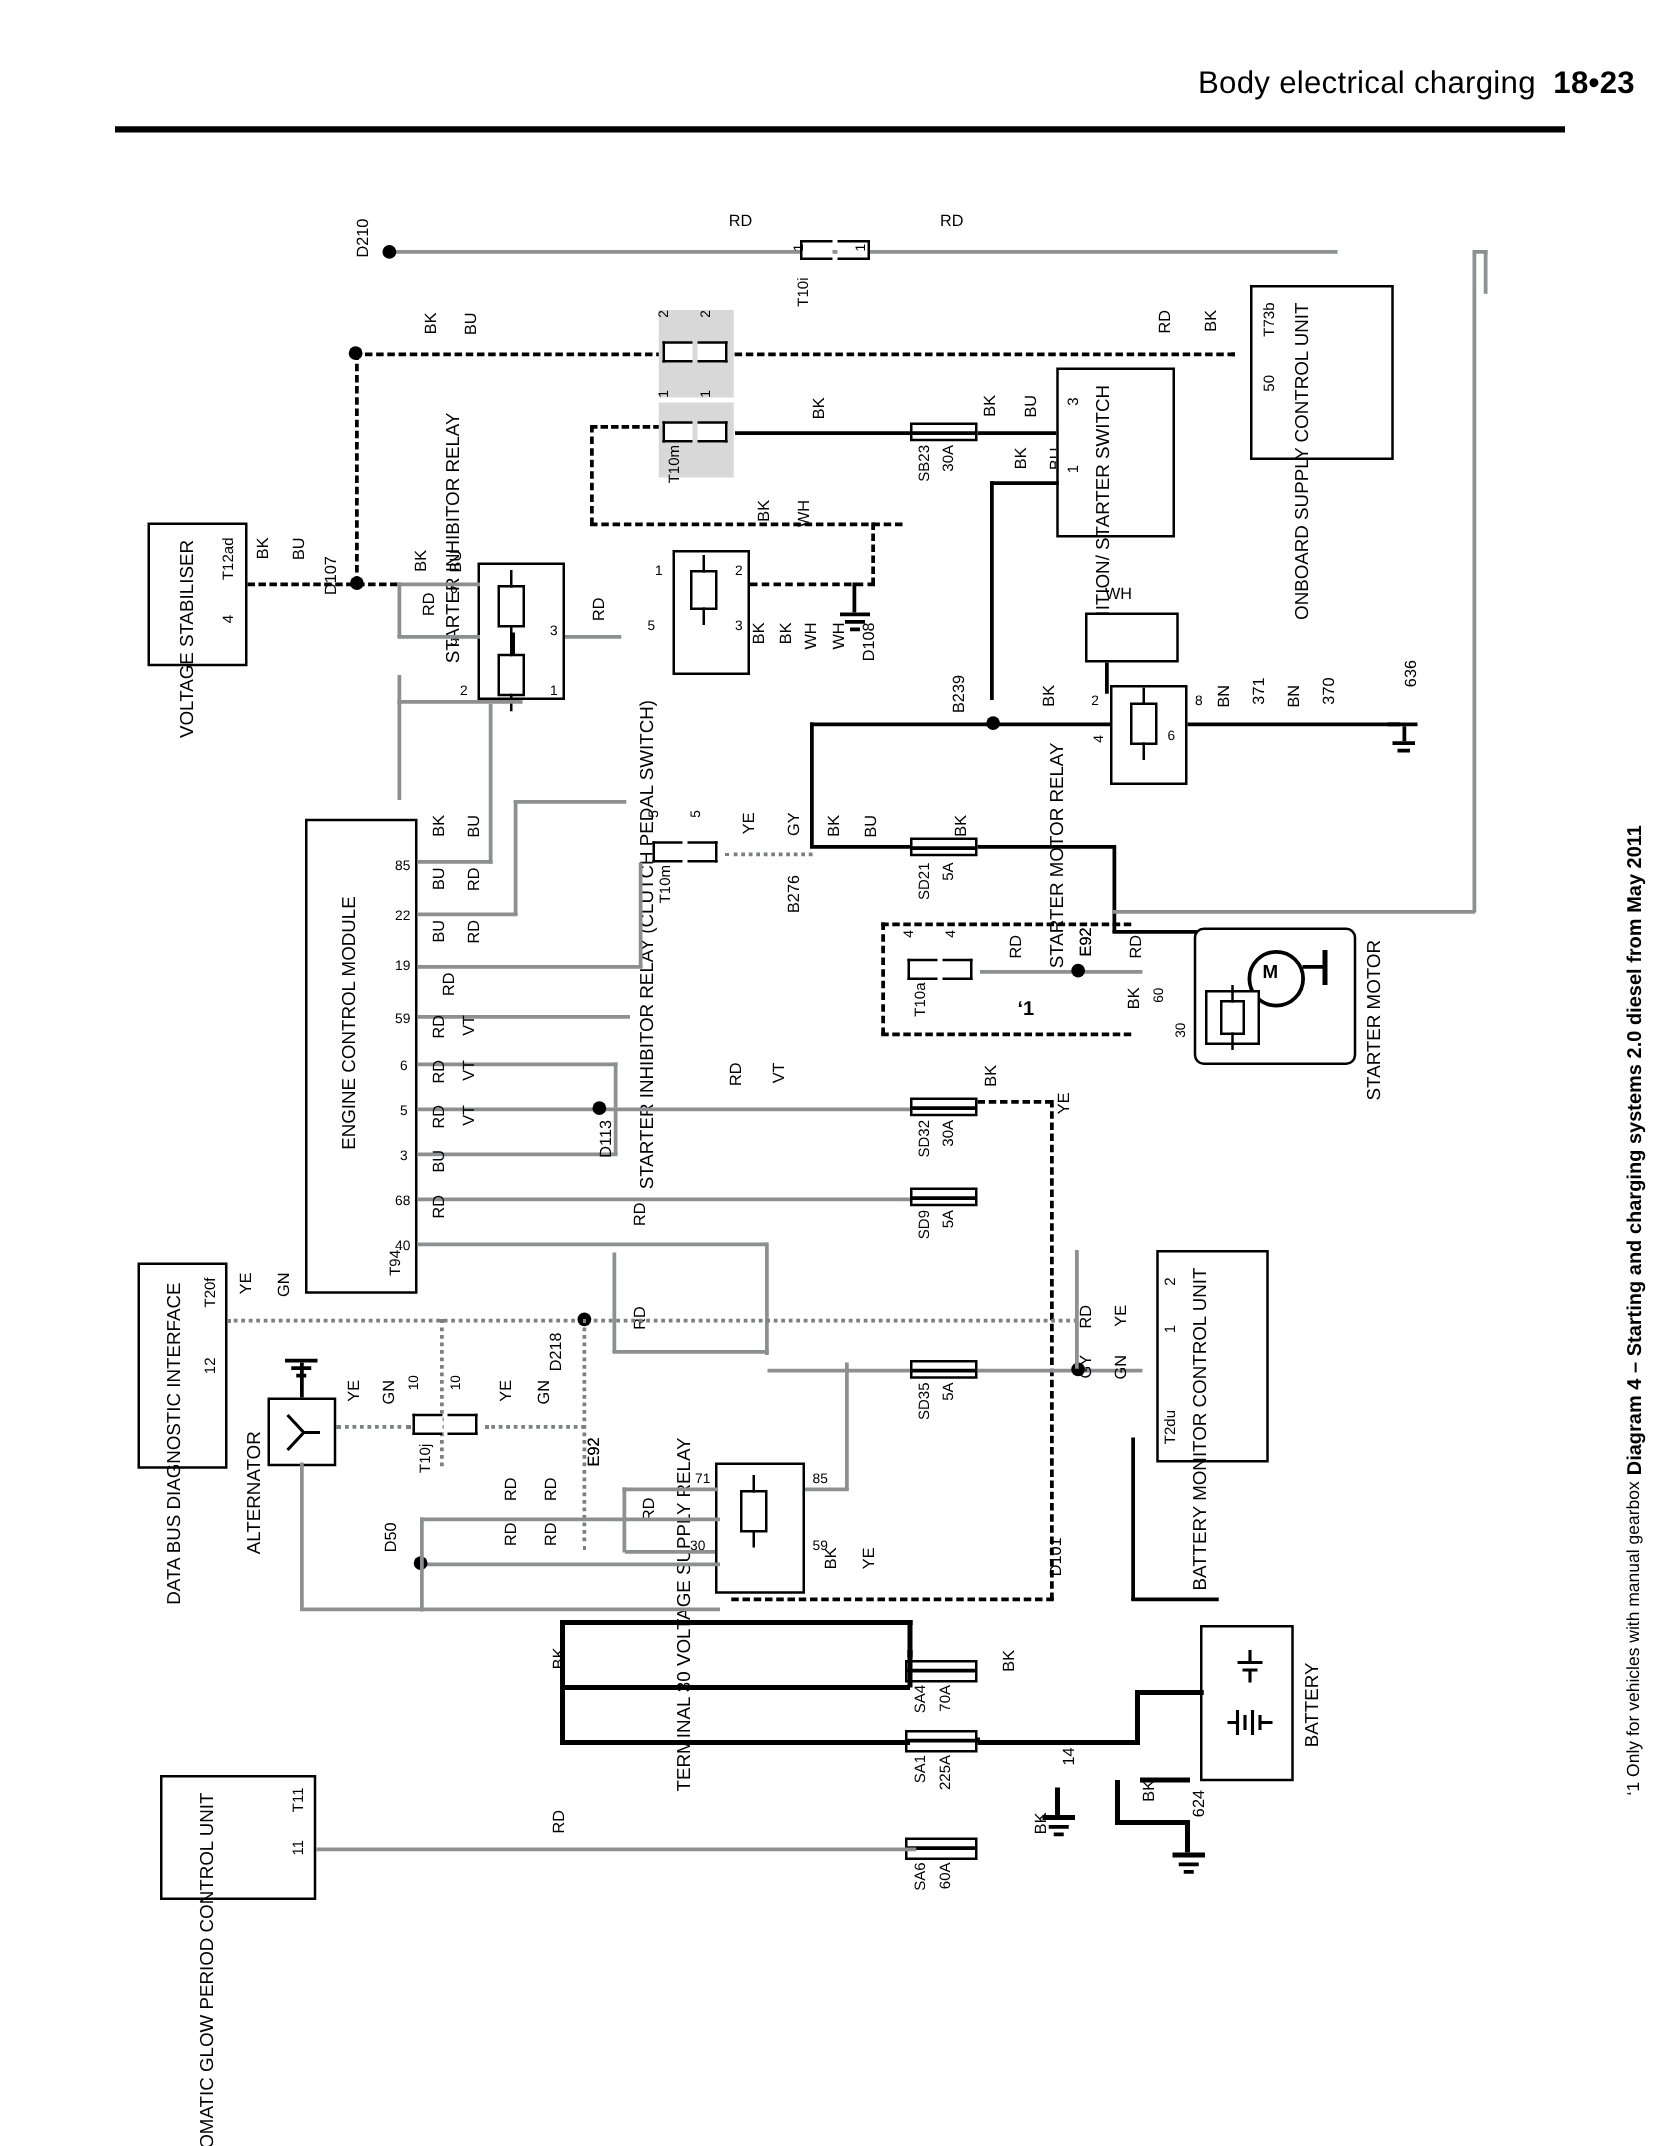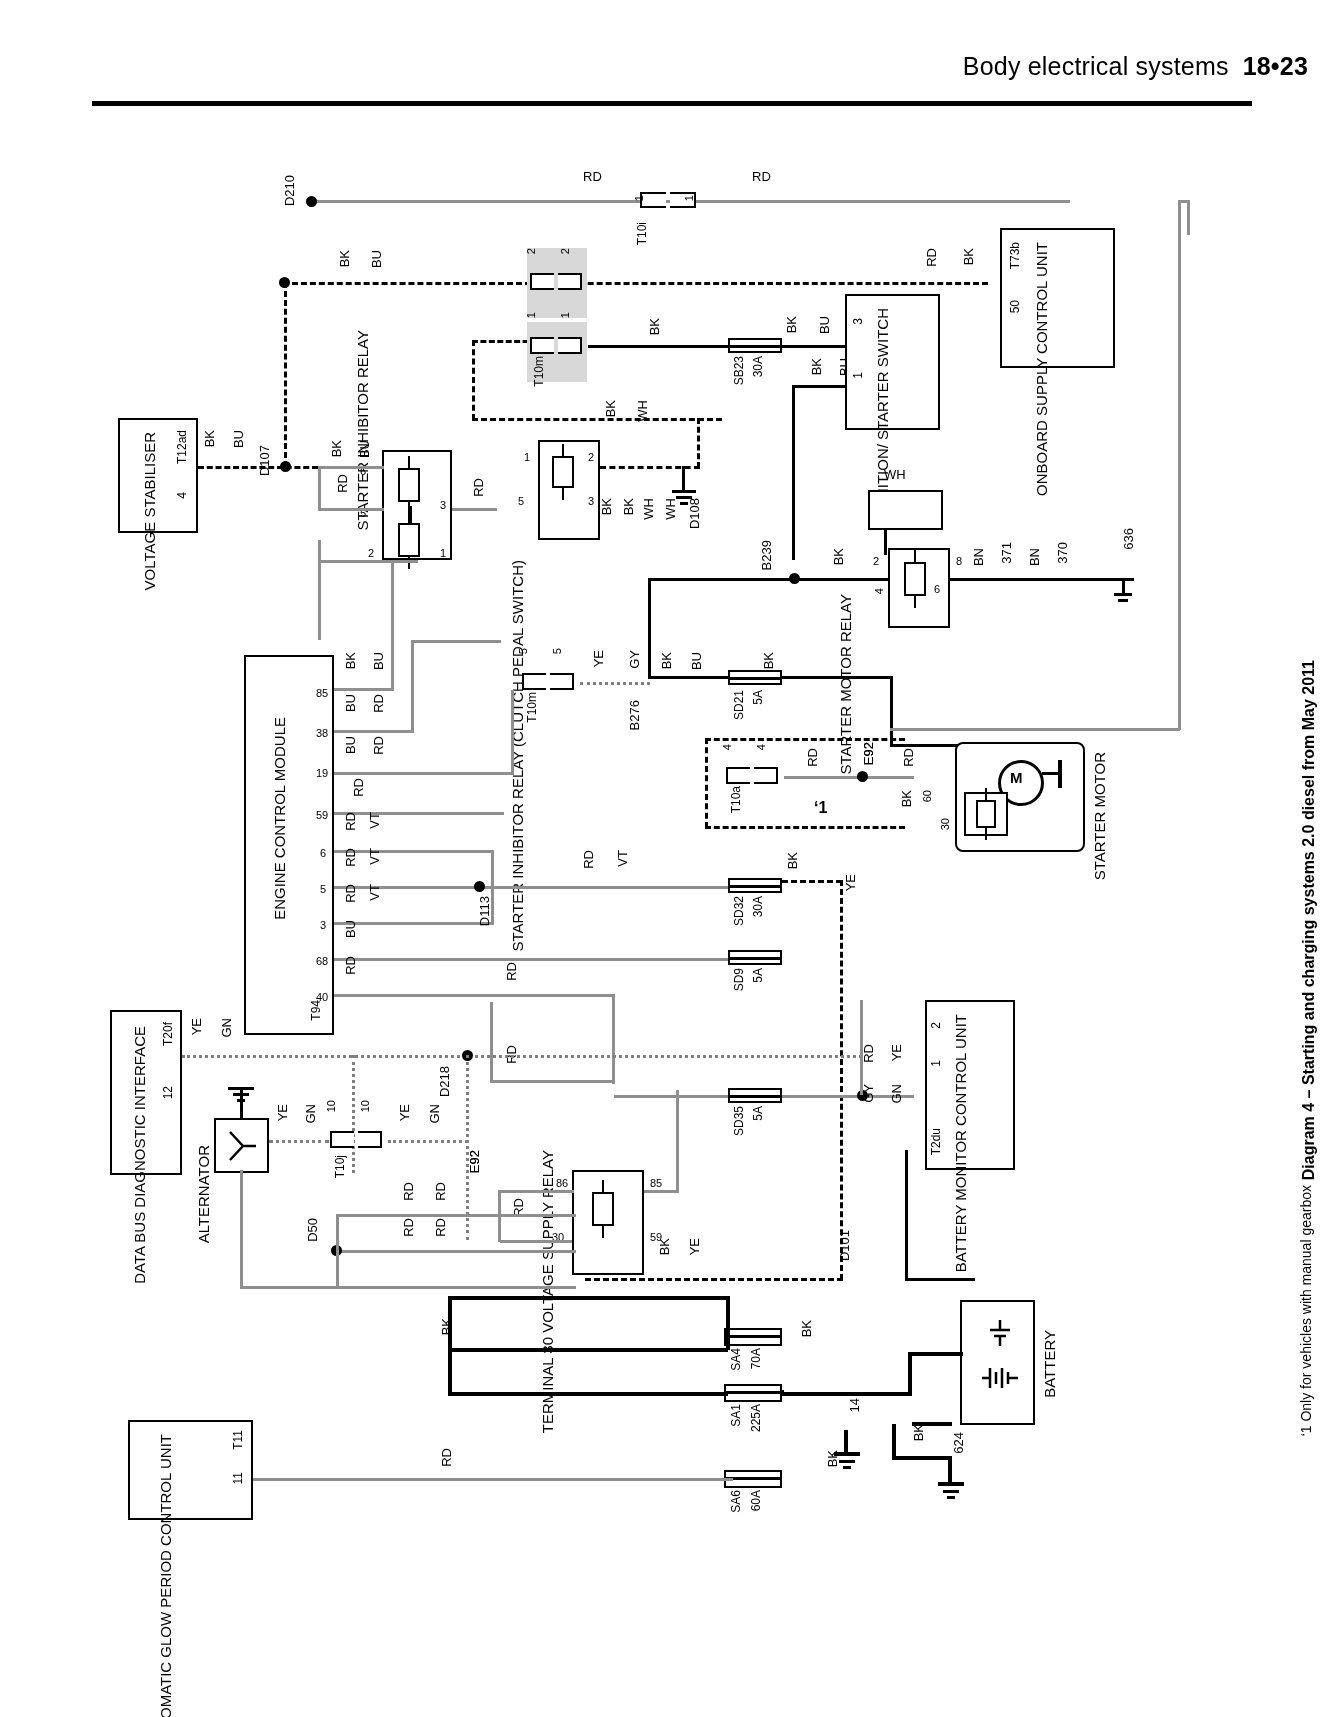--- a/index.html
+++ b/index.html
@@ -33,21 +33,21 @@
   .coil:before{content:"";position:absolute;left:50%;top:-14px;width:2px;height:14px;background:#000;margin-left:-1px;}
   .coil:after{content:"";position:absolute;left:50%;bottom:-14px;width:2px;height:14px;background:#000;margin-left:-1px;}
   .gnd{position:absolute;}
 </style>
 </head>
 <body>
 
 <div class="page">
 
   <div class="hdr">
-    <span>Body electrical systems</span><span class="pg">18•23</span>
+    <span>Body electrical charging</span><span class="pg">18•23</span>
   </div>
   <div class="hdr-rule"></div>
 
   <div class="cap vt" style="right:18px;top:660px;">Diagram 4 – Starting and charging systems 2.0 diesel from May 2011</div>
   <div class="note vt" style="right:22px;top:1185px;">‘1 Only for vehicles with manual gearbox</div>
 
   <div class="gw" style="left:310px;top:200px;width:760px;height:3px;"></div>
   <div class="gw" style="left:1180px;top:200px;width:10px;height:3px;"></div>
   <div class="gw" style="left:1187px;top:200px;width:3px;height:35px;"></div>
   <div class="dot" style="left:306px;top:196px;width:11px;height:11px;"></div>
@@ -205,21 +205,21 @@
     <div class="w" style="left:4px;top:23px;width:18px;height:3px;"></div>
     <div class="w" style="left:8px;top:29px;width:10px;height:3px;"></div>
   </div>
   <div class="lbl vt" style="left:1122px;top:528px;">636</div>
 
   <div class="box" style="left:244px;top:655px;width:90px;height:380px;">
     <div class="lbl vt" style="left:26px;top:60px;font-size:15px;">ENGINE CONTROL MODULE</div>
   </div>
   <div class="lbl vt sm" style="left:310px;top:1000px;">T94</div>
   <div class="lbl xs" style="left:316px;top:688px;">85</div>
-  <div class="lbl xs" style="left:316px;top:728px;">38</div>
+  <div class="lbl xs" style="left:316px;top:728px;">22</div>
   <div class="lbl xs" style="left:316px;top:768px;">19</div>
   <div class="lbl xs" style="left:316px;top:810px;">59</div>
   <div class="lbl xs" style="left:320px;top:848px;">6</div>
   <div class="lbl xs" style="left:320px;top:884px;">5</div>
   <div class="lbl xs" style="left:320px;top:920px;">3</div>
   <div class="lbl xs" style="left:316px;top:956px;">68</div>
   <div class="lbl xs" style="left:316px;top:992px;">40</div>
 
   <div class="gw" style="left:334px;top:688px;width:60px;height:3px;"></div>
   <div class="gw" style="left:391px;top:563px;width:3px;height:128px;"></div>
@@ -387,21 +387,21 @@
   </div>
   <div class="lbl vt sm" style="left:930px;top:1128px;">T2du</div>
   <div class="lbl vt sm" style="left:930px;top:1060px;">1</div>
   <div class="lbl vt sm" style="left:930px;top:1022px;">2</div>
   <div class="w" style="left:905px;top:1150px;width:3px;height:130px;"></div>
   <div class="w" style="left:905px;top:1278px;width:70px;height:3px;"></div>
 
   <div class="relaybox" style="left:572px;top:1170px;width:72px;height:105px;"></div>
   <div class="coil" style="left:592px;top:1192px;width:22px;height:34px;"></div>
   <div class="lbl vt" style="left:540px;top:1150px;font-size:15px;">TERMINAL 30 VOLTAGE SUPPLY RELAY</div>
-  <div class="lbl xs" style="left:556px;top:1178px;">86</div>
+  <div class="lbl xs" style="left:556px;top:1178px;">71</div>
   <div class="lbl xs" style="left:650px;top:1178px;">85</div>
   <div class="lbl xs" style="left:552px;top:1232px;">30</div>
   <div class="lbl xs" style="left:650px;top:1232px;">59</div>
   <div class="gw" style="left:644px;top:1190px;width:35px;height:3px;"></div>
   <div class="gw" style="left:676px;top:1090px;width:3px;height:102px;"></div>
   <div class="gw" style="left:500px;top:1240px;width:72px;height:3px;"></div>
   <div class="gw" style="left:498px;top:1190px;width:3px;height:52px;"></div>
   <div class="gw" style="left:498px;top:1190px;width:76px;height:3px;"></div>
   <div class="lbl vt" style="left:512px;top:1198px;">RD</div>
 

